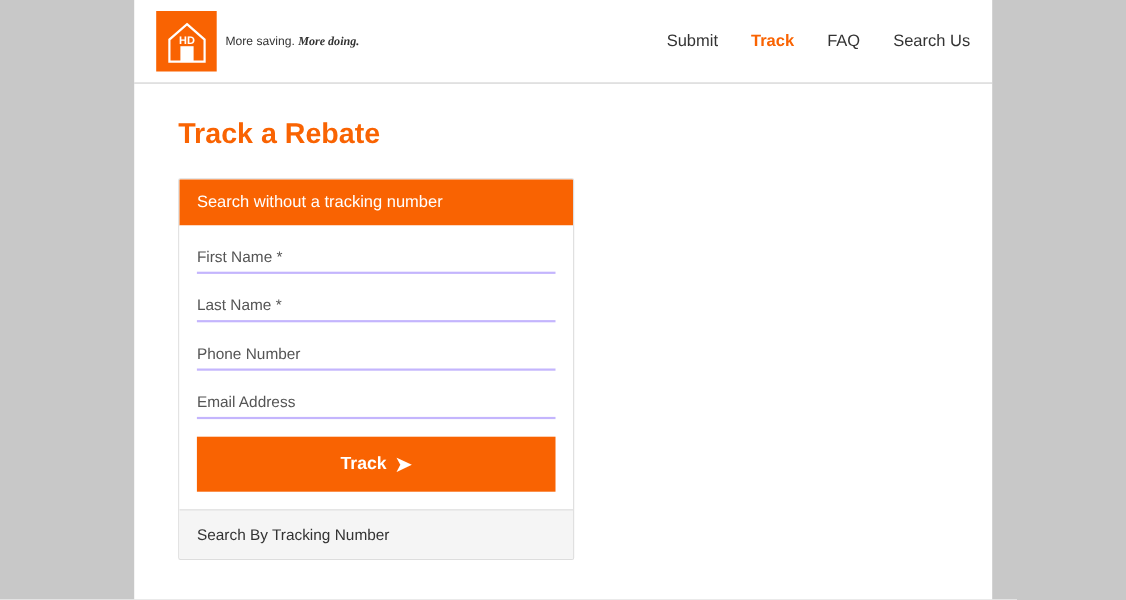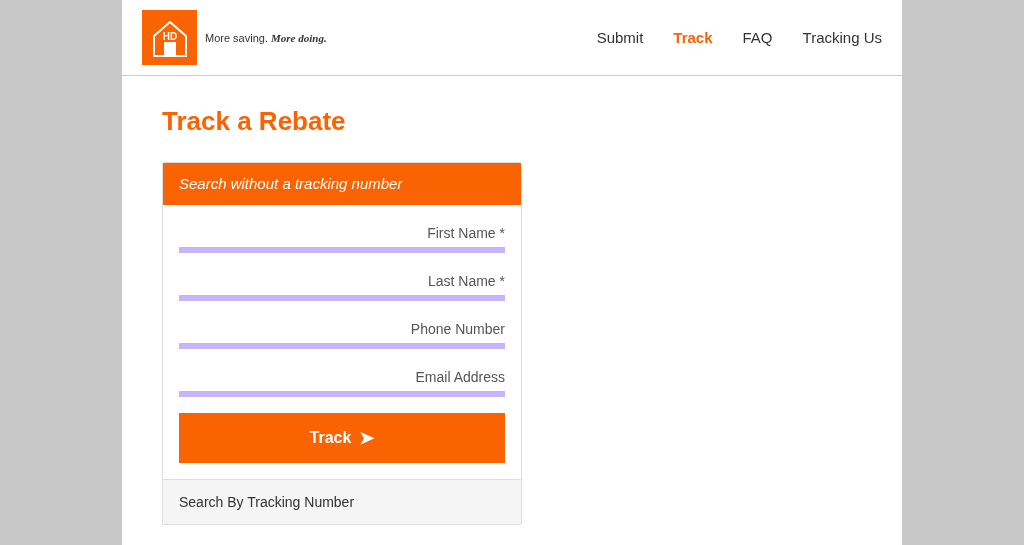--- a/index.html
+++ b/index.html
@@ -114,43 +114,41 @@
 
     .form-card-header {
       background-color: #f96302;
       padding: 12px 16px;
     }
 
     .form-card-header-text {
       color: #ffffff;
       font-size: 15px;
       font-weight: normal;
-      font-style: italic;
     }
 
     .form-body {
       padding: 8px 16px 16px 16px;
       background: #ffffff;
     }
 
     .form-field {
       margin-bottom: 4px;
       padding-bottom: 4px;
     }
 
     .form-field input {
       width: 100%;
       border: none;
-      border-bottom: 6px solid #c4b5fd;
+      border-bottom: 2px solid #c4b5fd;
       padding: 12px 0 6px 0;
       font-size: 14px;
       color: #333;
       outline: none;
       background: transparent;
-      text-align: right;
     }
 
     .form-field input::placeholder {
       color: #555555;
       font-size: 14px;
     }
 
     .track-button {
       width: 100%;
       background-color: #f96302;
@@ -197,21 +195,21 @@
           </svg>
         </div>
         <div class="logo-tagline">
           More saving. <span>More doing.</span>
         </div>
       </div>
       <nav class="nav-links">
         <span class="nav-link">Submit</span>
         <span class="nav-link active">Track</span>
         <span class="nav-link">FAQ</span>
-        <span class="nav-link">Tracking Us</span>
+        <span class="nav-link">Search Us</span>
       </nav>
     </header>
 
     <main class="main-content">
       <h1 class="page-title">Track a Rebate</h1>
 
       <div class="form-card">
         <div class="form-card-header">
           <span class="form-card-header-text">Search without a tracking number</span>
         </div>

